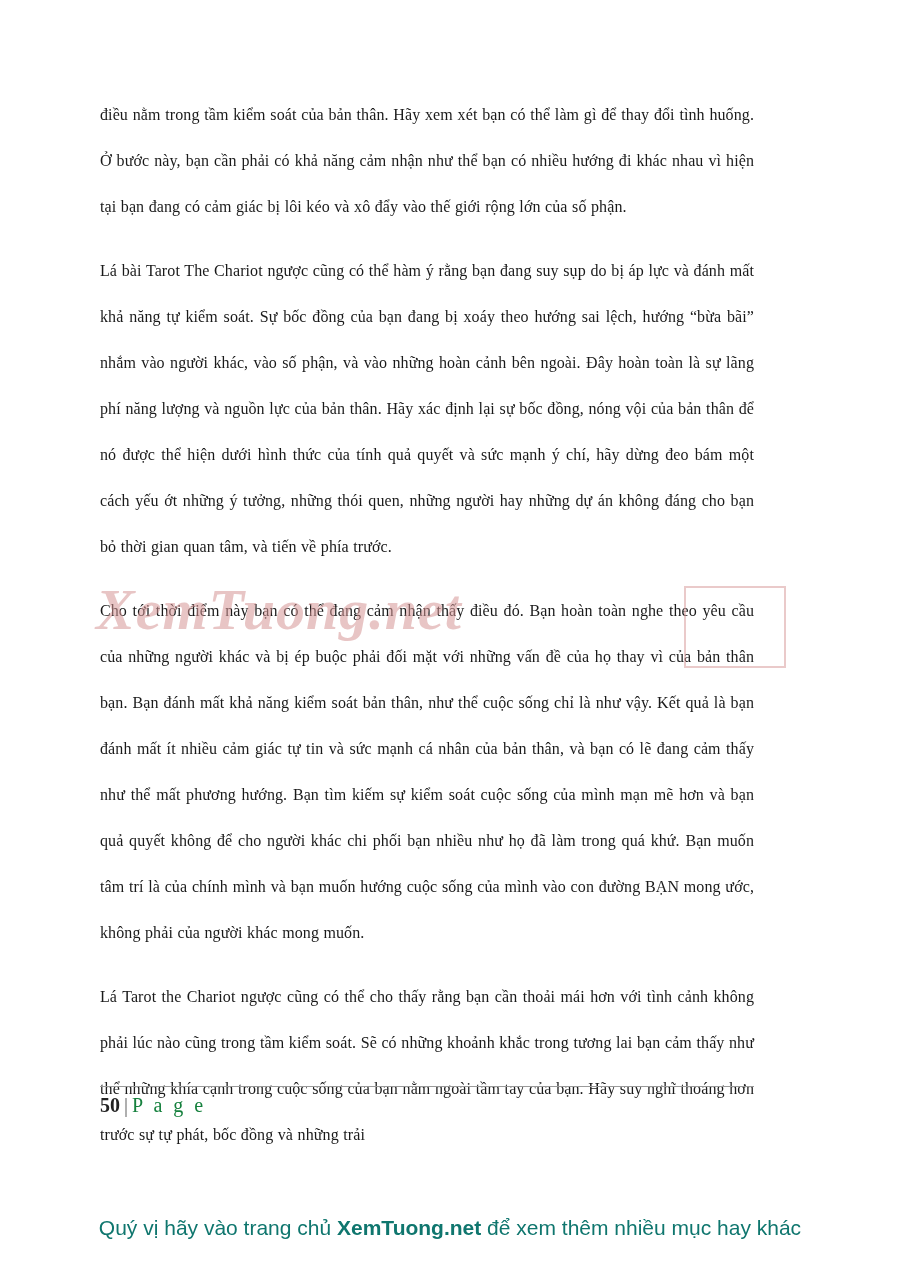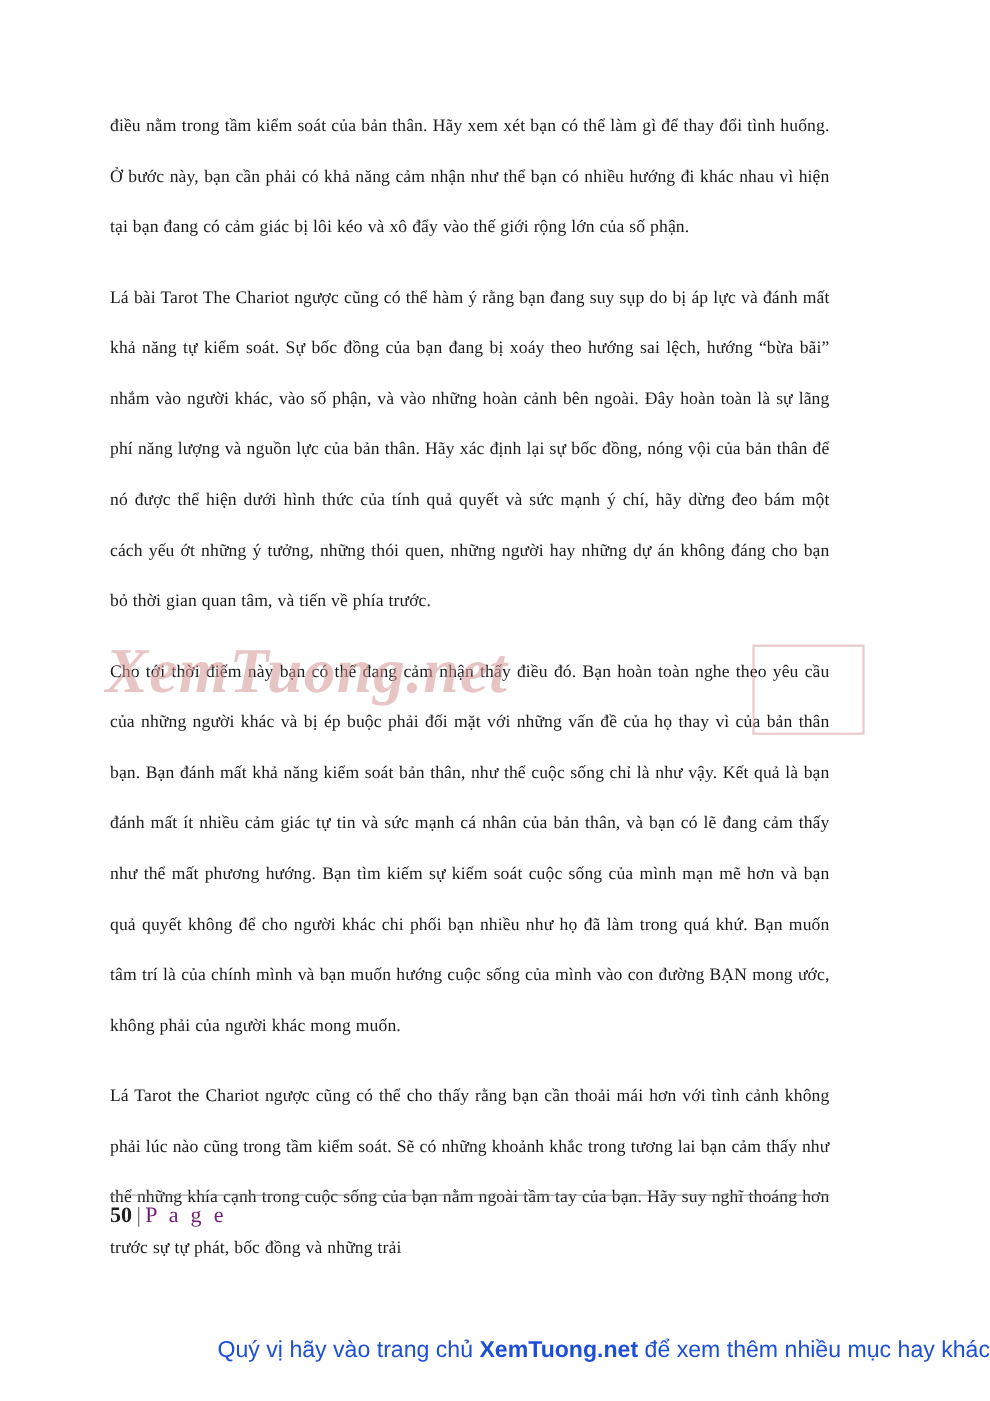--- a/index.html
+++ b/index.html
@@ -89,31 +89,31 @@
   .page-number .num {
     font-weight: bold;
     font-family: Liberation Serif, serif;
   }
   .page-number .sep {
     color: #666666;
     margin: 0 4px;
   }
   .page-number .label {
     letter-spacing: 3px;
-    color: #701a75;
+    color: #15803d;
   }
   .bottom-banner {
     position: absolute;
     left: 0;
     top: 1216px;
     width: 900px;
-    text-align: right;
+    text-align: center;
     font-family: "Liberation Sans", sans-serif;
     font-size: 21px;
-    color: #1d4ed8;
+    color: #0f766e;
   }
   .bottom-banner .brand {
     font-weight: bold;
   }
 </style>
 </head>
 <body>
 
 <div class="page">
 

